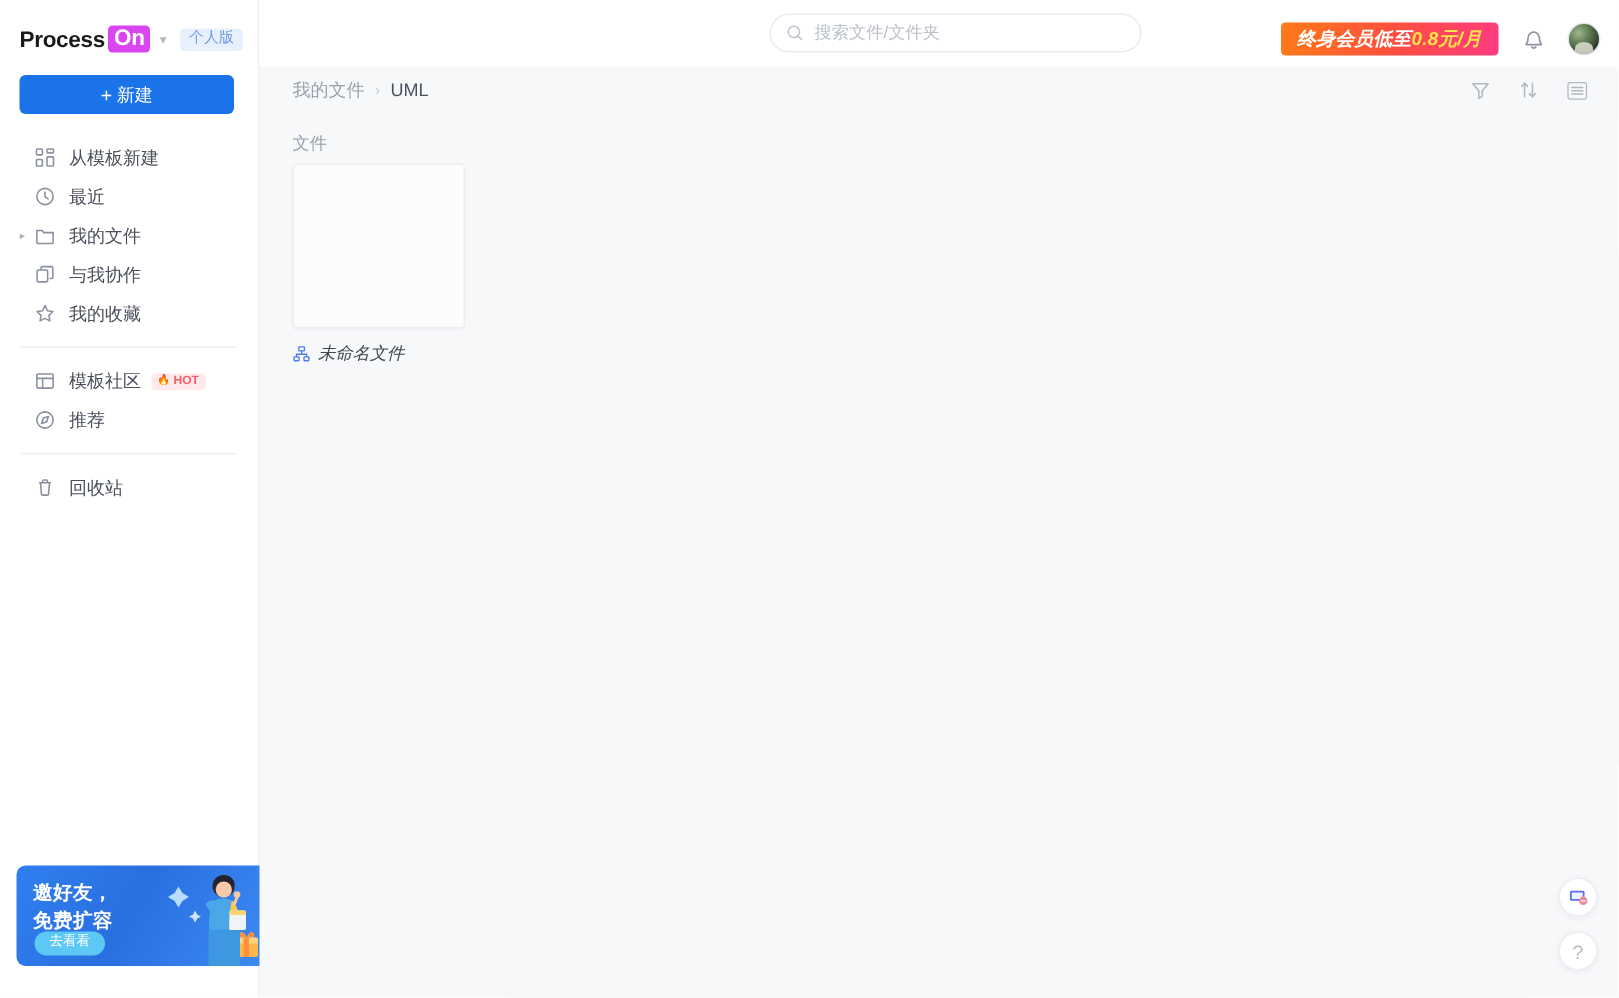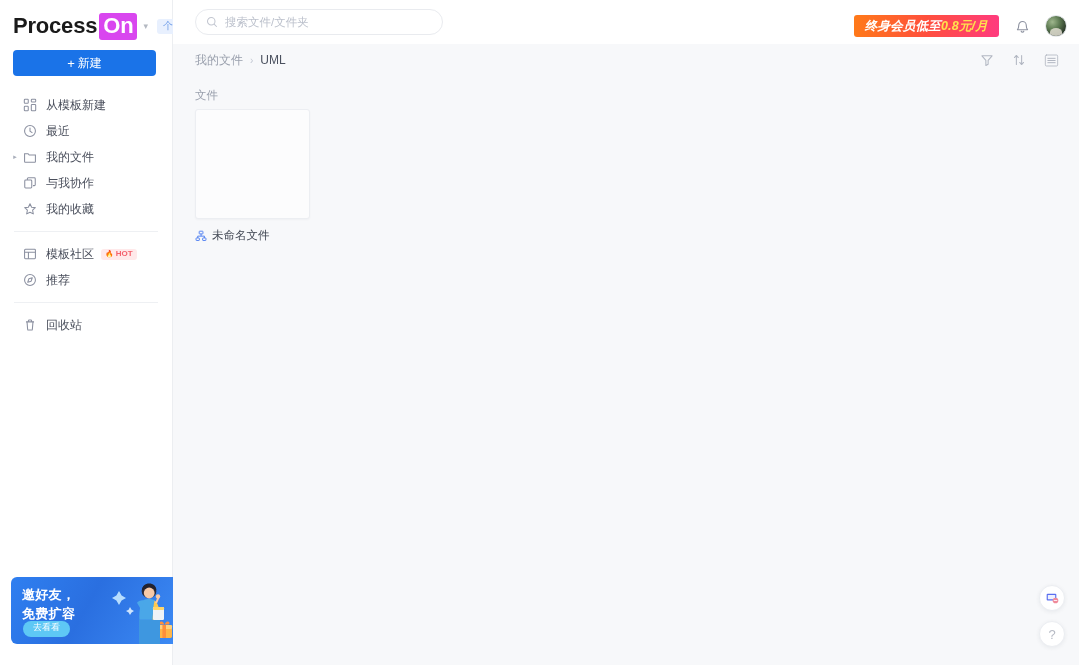--- a/index.html
+++ b/index.html
@@ -18,21 +18,21 @@
     background: #ffffff;
     border-right: 1px solid #eceef1;
     position: relative;
     flex: 0 0 173px;
   }
   .brand-row {
     display: flex; align-items: center;
     padding: 14px 0 0 13px;
     height: 38px;
   }
-  .logo { display: flex; align-items: center; font-size: 22px; font-weight: bold; letter-spacing: -0.2px; }
+  .logo { display: flex; align-items: center; font-size: 15px; font-weight: bold; letter-spacing: -0.2px; }
   .logo-process { color: #1a1a1a; }
   .logo-on {
     background: #d946ef; color: #fff;
     border-radius: 3px; padding: 0px 4px 1px 4px;
     margin-left: 2px; font-weight: bold;
   }
   .brand-caret {
     margin-left: 6px; color: #b4b9c2; font-size: 9px; line-height: 1;
   }
   .edition-badge {
@@ -112,20 +112,21 @@
     border: none; font-family: Liberation Mono, monospace; cursor: pointer;
   }
   .promo-art { position: absolute; right: 4px; bottom: 0; width: 64px; height: 67px; }
 
   
   .main { flex: 1; position: relative; background: #f7f8fa; height: 665px; }
   .topbar {
     height: 44px; background: #ffffff;
     display: flex; align-items: center;
     position: relative;
+    justify-content: center;
   }
   .search-box {
     margin-left: 22px;
     width: 248px; height: 26px;
     border: 1px solid #e9ebef; border-radius: 13px;
     background: #fff;
     display: flex; align-items: center;
     padding: 0 10px;
   }
   .search-icon { color: #c2c6d0; margin-right: 7px; display: flex; }
@@ -198,21 +199,21 @@
   .file-item { width: 115px; cursor: pointer; }
   .file-thumb {
     width: 115px; height: 110px;
     background: #fcfcfd;
     border: 1px solid #eceef2;
     border-radius: 3px;
     box-shadow: 0 1px 2px rgba(30,40,60,0.035);
   }
   .file-name-row {
     display: flex; align-items: center;
-    margin-top: 9px; gap: 5px;
+    margin-top: 9px; gap: 5px; font-style: italic;
   }
   .file-type-icon { width: 12px; height: 12px; flex: 0 0 12px; display: flex; }
   .file-name { font-size: 11.5px; color: #3f4551; white-space: nowrap; overflow: hidden; text-overflow: ellipsis; }
 
   
   .float-widgets {
     position: absolute; right: 14px; bottom: 18px;
     display: flex; flex-direction: column; align-items: center; gap: 10px;
   }
   .widget-btn {

